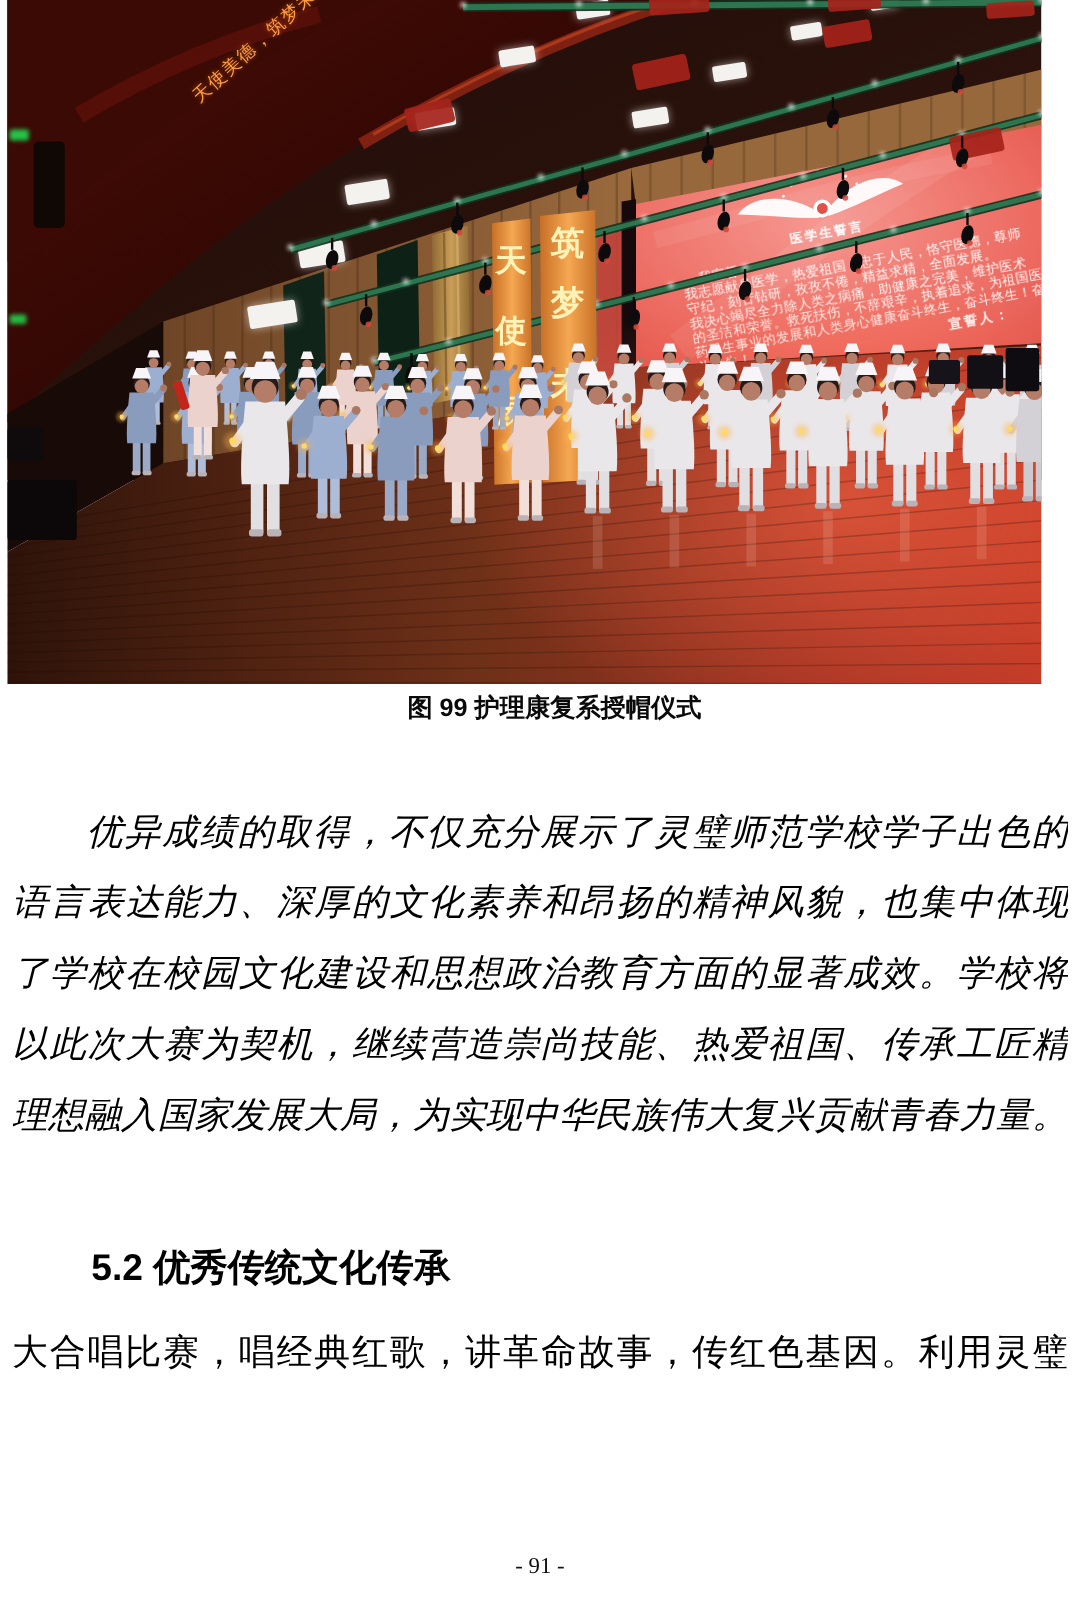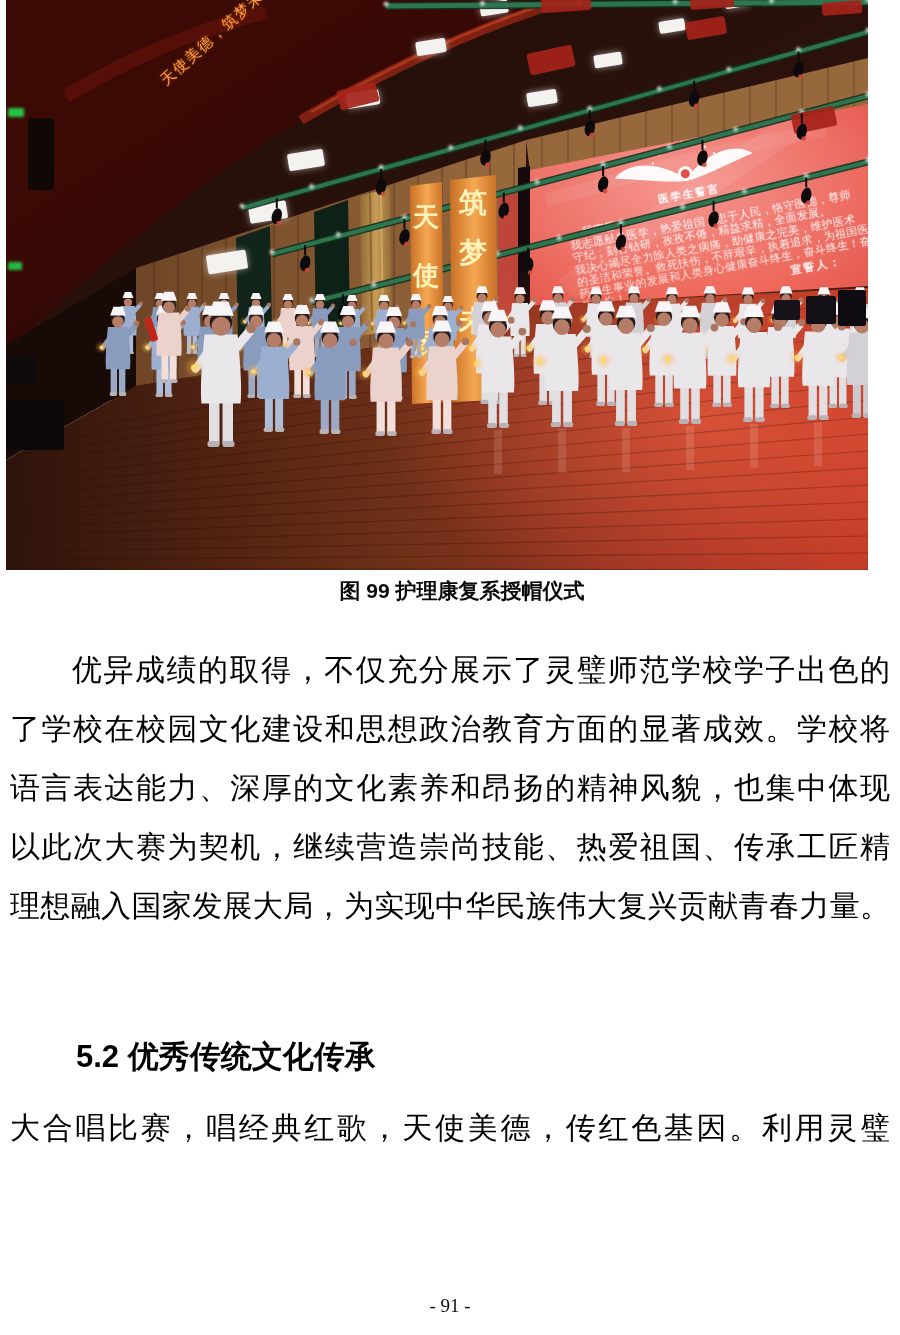--- a/index.html
+++ b/index.html
@@ -4,21 +4,21 @@
 <style>
   html,body{margin:0;padding:0;background:#ffffff;}
   .page{position:relative;width:900px;height:1335px;background:#ffffff;overflow:hidden;
         font-family:"Liberation Serif",serif;color:#000;}
   .photo-wrap{position:absolute;left:6px;top:0;width:862px;height:570px;overflow:hidden;}
   .photo-wrap svg{display:block;}
   .caption{position:absolute;top:576px;left:0;width:100%;text-align:center;
            font-family:"Liberation Sans",sans-serif;font-weight:bold;font-size:21px;
            line-height:30px;color:#0a0a0a;margin-left:12px;}
   .body-block{position:absolute;left:10px;width:880px;}
-  #para1{top:640px;}
+  #para1{top:664px;font-style:italic;}
   #para2{top:1098px;}
   .text-line{font-size:30px;line-height:59px;height:59px;text-align:justify;
              text-align-last:justify;-moz-text-align-last:justify;overflow:hidden;}
   .text-line.first{text-indent:62px;}
   .heading{position:absolute;left:76px;top:1035px;font-size:31px;font-weight:bold;
            line-height:44px;font-family:Liberation Sans, sans-serif;}
   .page-num{position:absolute;bottom:18px;left:0;width:100%;text-align:center;
             font-size:19px;font-family:"Liberation Serif",serif;color:#111;}
 </style>
 </head>
@@ -1113,26 +1113,26 @@
         <rect x="0" y="400" width="58" height="50" rx="3" fill="#0c0809"></rect>
         <rect x="0" y="356" width="30" height="28" rx="3" fill="#0f0b0c"></rect>
       </g>
     </svg>
   </figure>
 
   <div class="caption">图 99 护理康复系授帽仪式</div>
 
   <div id="para1" class="body-block">
       <div class="text-line first">优异成绩的取得，不仅充分展示了灵璧师范学校学子出色的</div>
+      <div class="text-line">语言表达能力、深厚的文化素养和昂扬的精神风貌，也集中体现</div>
       <div class="text-line">了学校在校园文化建设和思想政治教育方面的显著成效。学校将</div>
-      <div class="text-line">语言表达能力、深厚的文化素养和昂扬的精神风貌，也集中体现</div>
       <div class="text-line">以此次大赛为契机，继续营造崇尚技能、热爱祖国、传承工匠精</div>
       <div class="text-line">理想融入国家发展大局，为实现中华民族伟大复兴贡献青春力量。</div>
     </div>
 
   <div class="heading">5.2 优秀传统文化传承</div>
 
   <div id="para2" class="body-block">
-      <div class="text-line">大合唱比赛，唱经典红歌，天使美德，传红色基因。利用灵璧</div>
+      <div class="text-line">大合唱比赛，唱经典红歌，讲革命故事，传红色基因。利用灵璧</div>
     </div>
 
   <div class="page-num">- 91 -</div>
 </div>
 
 </body></html>

